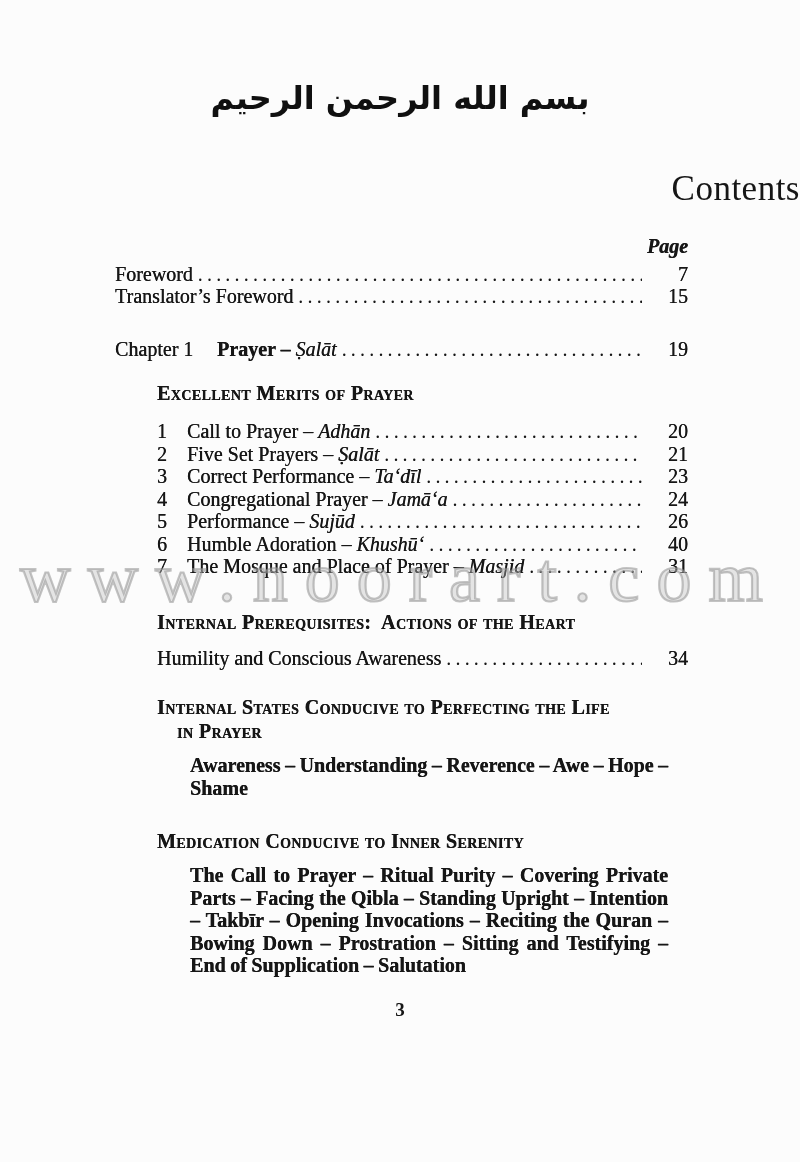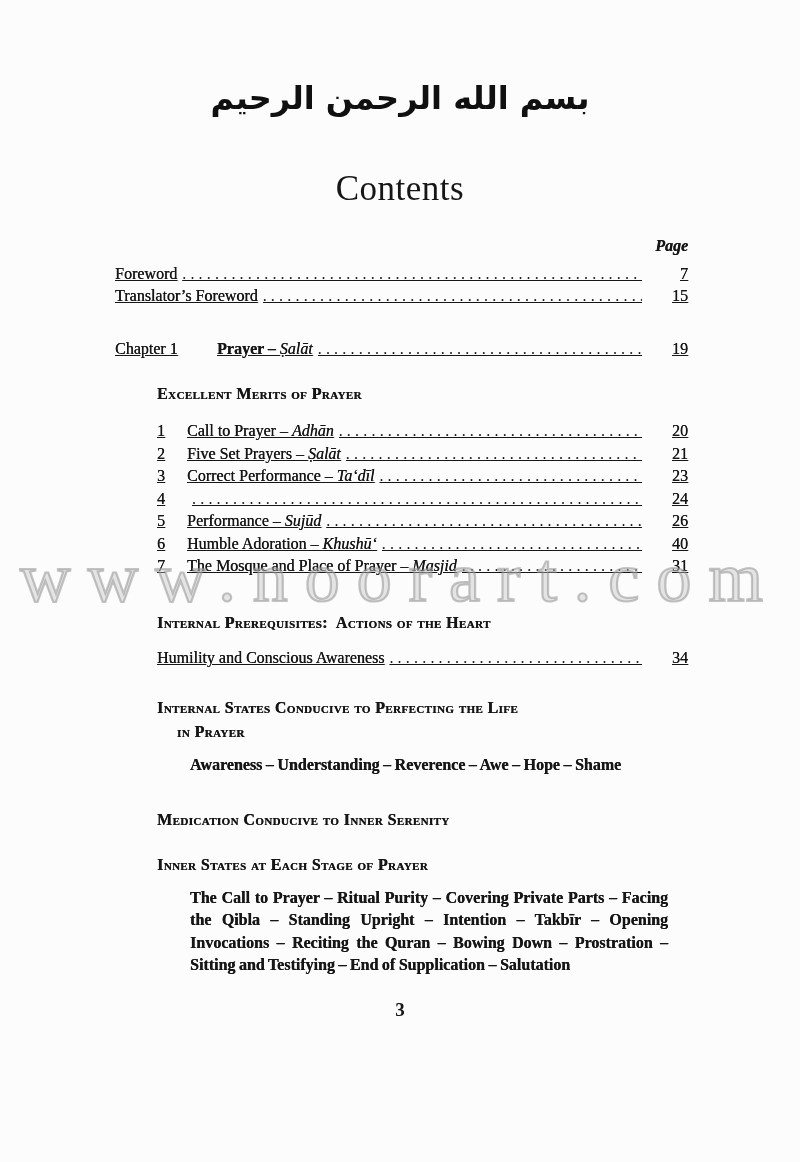--- a/index.html
+++ b/index.html
@@ -15,39 +15,39 @@
     padding-top:80px;
     text-align:center;
     font-family:"DejaVu Sans",sans-serif;
     font-size:32px;
     font-weight:bold;
     line-height:1.15;
     color:#101010;
   }
   .title {
     margin:52px 0 0 0;
-    text-align:center;
+    text-align:right;
     font-size:35px;
     font-weight:normal;
     letter-spacing:0.5px;
   }
   .toc {
     margin:26px 0 0 115px;
     width:573px;
-    font-size:16px;
+    font-size:20px;
     text-shadow:0.3px 0 0 currentColor;
   }
   .pagecol-label {
     text-align:right;
     font-style:italic;
     font-weight:bold;
     line-height:22px;
     margin-bottom:6px;
   }
-  .row { display:flex; align-items:baseline; line-height:22.5px;text-decoration:underline; }
+  .row { display:flex; align-items:baseline; line-height:22.5px; }
   .t { white-space:nowrap; }
   .leader { flex:1; overflow:hidden; white-space:nowrap; margin:0 6px 0 5px; }
   .leader::after {
     content:"........................................................................................";
     letter-spacing:4.2px;
     font-weight:normal;
     text-shadow:none;
   }
   .pg { width:40px; text-align:right; flex:none; }
   .ch-label { flex:none; width:102px; }
@@ -149,20 +149,21 @@
         <span class="pg">21</span>
       </div>
       <div class="row item">
         <span class="num">3</span>
         <span class="t"><span>Correct Performance – </span><i>Ta‘dīl</i></span>
         <span class="leader"></span>
         <span class="pg">23</span>
       </div>
       <div class="row item">
         <span class="num">4</span>
+        <span class="t"><span>Congregational Prayer – </span><i>Jamā‘a</i></span>
         <span class="leader"></span>
         <span class="pg">24</span>
       </div>
       <div class="row item">
         <span class="num">5</span>
         <span class="t"><span>Performance – </span><i>Sujūd</i></span>
         <span class="leader"></span>
         <span class="pg">26</span>
       </div>
       <div class="row item">
@@ -187,21 +188,20 @@
       <span class="pg">34</span>
     </div>
 
     <div class="heading mt-sec3">Internal States Conducive to Perfecting the Life</div>
     <div class="heading line2">in Prayer</div>
 
     <p class="para">Awareness – Understanding – Reverence – Awe – Hope – Shame</p>
 
     <div class="heading mt-sec4">Medication Conducive to Inner Serenity</div>
 
-    <div class="heading mt-sec5">Inner States at Each Stage of Prayer</div>
 
     <p class="para">The Call to Prayer – Ritual Purity – Covering Private Parts – Facing the Qibla – Standing Upright – Intention – Takbīr – Opening Invocations – Reciting the Quran – Bowing Down – Prostration – Sitting and Testifying – End of Supplication – Salutation</p>
 
   </div>
 
   <div class="folio">3</div>
 
   <div class="watermark">www.noorart.com</div>
 
 </div>

